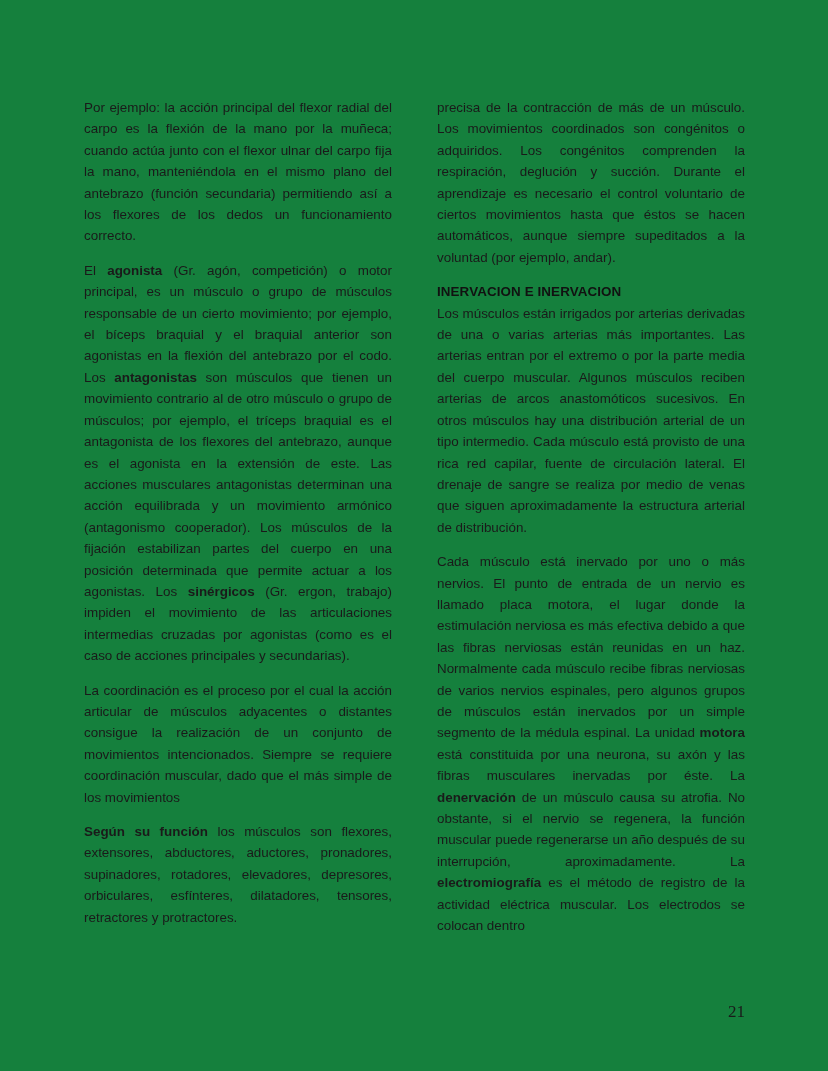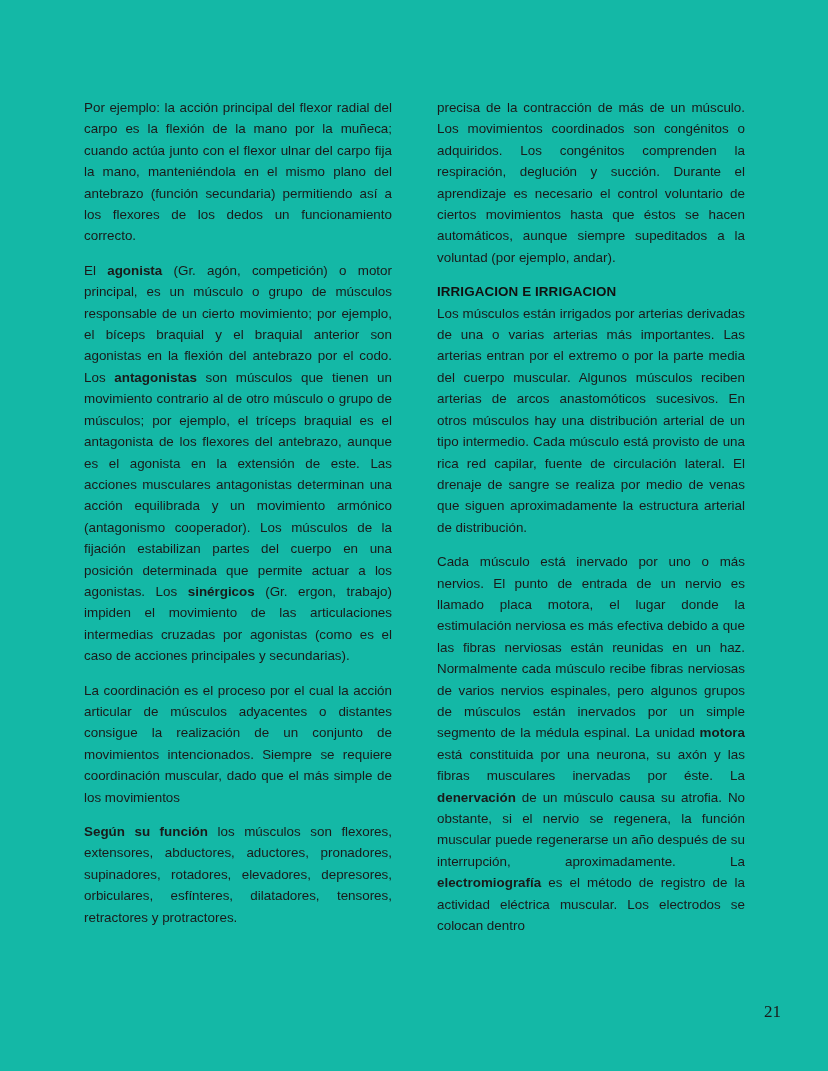--- a/index.html
+++ b/index.html
@@ -16,21 +16,21 @@
     color: #1a1a1a;
     overflow: hidden;
   }
 
   .page {
     position: absolute;
     left: 0;
     top: 0;
     width: 828px;
     height: 1071px;
-    background: #14b8a6;
+    background: #15803d;
   }
 
   .columns {
     position: absolute;
     left: 84px;
     top: 97px;
     width: 662px;
     display: flex;
     flex-direction: row;
     align-items: flex-start;
@@ -75,40 +75,39 @@
   .page-number {
     position: absolute;
     top: 1000px;
     left: 0;
     width: 745px;
     text-align: right;
     font-family: "Liberation Serif", serif;
     font-size: 17px;
     line-height: 24px;
     color: #1a1a1a;
-    padding-left: 36px;
   }
 </style>
 </head>
 <body>
 
 <div class="page">
 
   <div class="columns">
 
     <div class="column">
       <p class="para">Por ejemplo: la acción principal del flexor radial del carpo es la flexión de la mano por la muñeca; cuando actúa junto con el flexor ulnar del carpo fija la mano, manteniéndola en el mismo plano del antebrazo (función secundaria) permitiendo así a los flexores de los dedos un funcionamiento correcto.</p>
       <p class="para">El <span class="b">agonista</span> (Gr. agón, competición) o motor principal, es un músculo o grupo de músculos responsable de un cierto movimiento; por ejemplo, el bíceps braquial y el braquial anterior son agonistas en la flexión del antebrazo por el codo. Los <span class="b">antagonistas</span> son músculos que tienen un movimiento contrario al de otro músculo o grupo de músculos; por ejemplo, el tríceps braquial es el antagonista de los flexores del antebrazo, aunque es el agonista en la extensión de este. Las acciones musculares antagonistas determinan una acción equilibrada y un movimiento armónico (antagonismo cooperador). Los músculos de la fijación estabilizan partes del cuerpo en una posición determinada que permite actuar a los agonistas. Los <span class="b">sinérgicos</span> (Gr. ergon, trabajo) impiden el movimiento de las articulaciones intermedias cruzadas por agonistas (como es el caso de acciones principales y secundarias).</p>
       <p class="para">La coordinación es el proceso por el cual la acción articular de músculos adyacentes o distantes consigue la realización de un conjunto de movimientos intencionados. Siempre se requiere coordinación muscular, dado que el más simple de los movimientos</p>
       <p class="para"><span class="b">Según su función</span> los músculos son flexores, extensores, abductores, aductores, pronadores, supinadores, rotadores, elevadores, depresores, orbiculares, esfínteres, dilatadores, tensores, retractores y protractores.</p>
     </div>
 
     <div class="column">
       <p class="para">precisa de la contracción de más de un músculo. Los movimientos coordinados son congénitos o adquiridos. Los congénitos comprenden la respiración, deglución y succión. Durante el aprendizaje es necesario el control voluntario de ciertos movimientos hasta que éstos se hacen automáticos, aunque siempre supeditados a la voluntad (por ejemplo, andar).</p>
-      <h2 class="section-heading">IRRIGACION E IRRIGACION</h2>
+      <h2 class="section-heading">INERVACION E INERVACION</h2>
       <p class="para">Los músculos están irrigados por arterias derivadas de una o varias arterias más importantes. Las arterias entran por el extremo o por la parte media del cuerpo muscular. Algunos músculos reciben arterias de arcos anastomóticos sucesivos. En otros músculos hay una distribución arterial de un tipo intermedio. Cada músculo está provisto de una rica red capilar, fuente de circulación lateral. El drenaje de sangre se realiza por medio de venas que siguen aproximadamente la estructura arterial de distribución.</p>
       <p class="para">Cada músculo está inervado por uno o más nervios. El punto de entrada de un nervio es llamado placa motora, el lugar donde la estimulación nerviosa es más efectiva debido a que las fibras nerviosas están reunidas en un haz. Normalmente cada músculo recibe fibras nerviosas de varios nervios espinales, pero algunos grupos de músculos están inervados por un simple segmento de la médula espinal. La unidad <span class="b">motora</span> está constituida por una neurona, su axón y las fibras musculares inervadas por éste. La <span class="b">denervación</span> de un músculo causa su atrofia. No obstante, si el nervio se regenera, la función muscular puede regenerarse un año después de su interrupción, aproximadamente. La <span class="b">electromiografía</span> es el método de registro de la actividad eléctrica muscular. Los electrodos se colocan dentro</p>
     </div>
 
   </div>
 
   <div class="page-number">21</div>
 
 </div>
 

